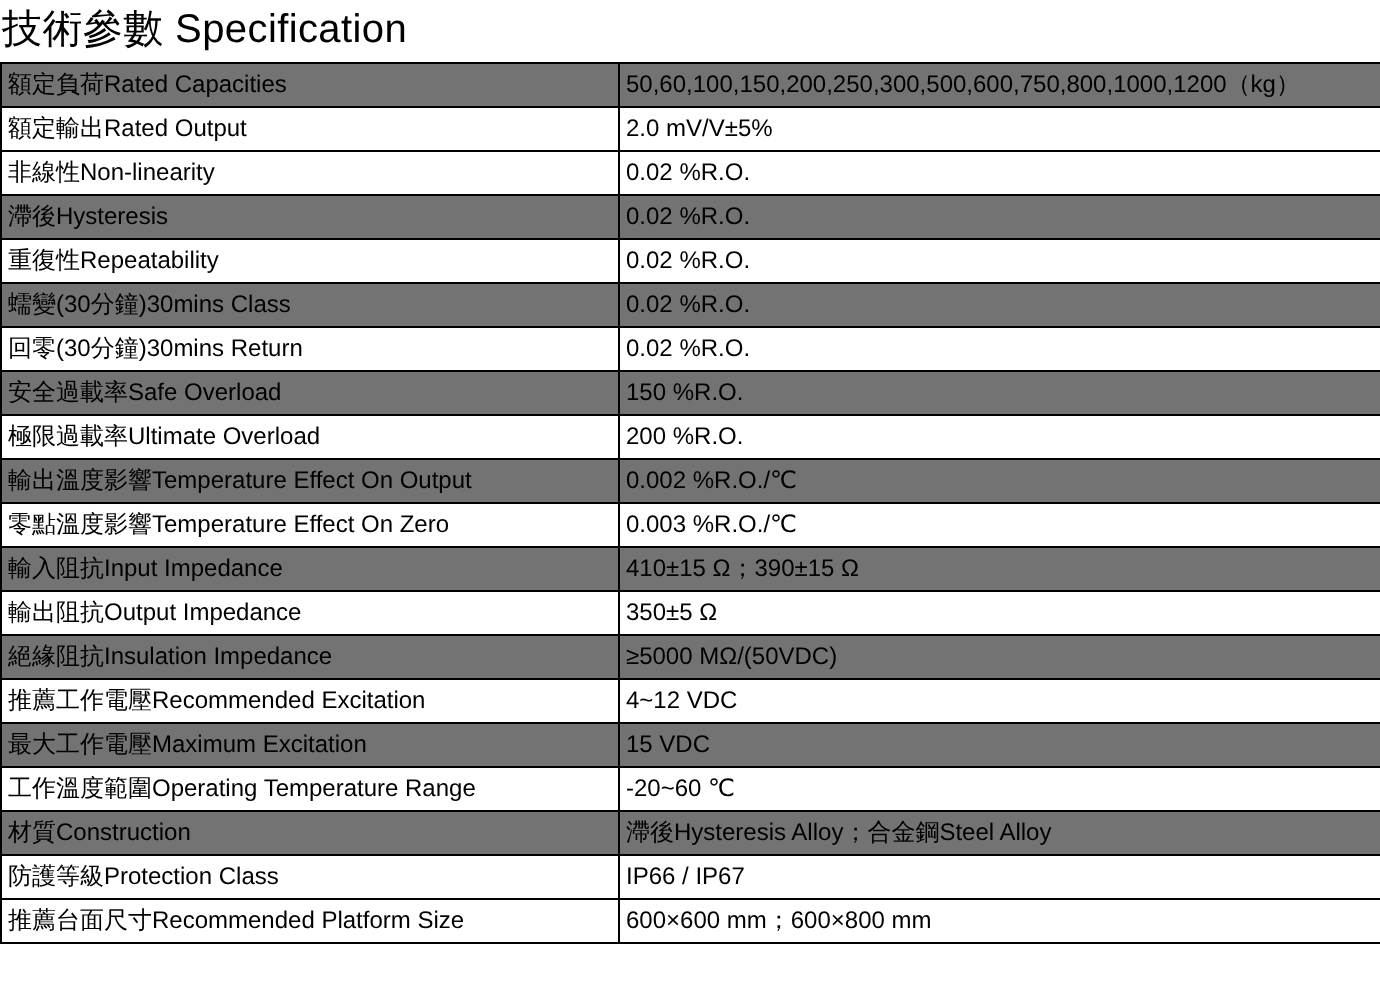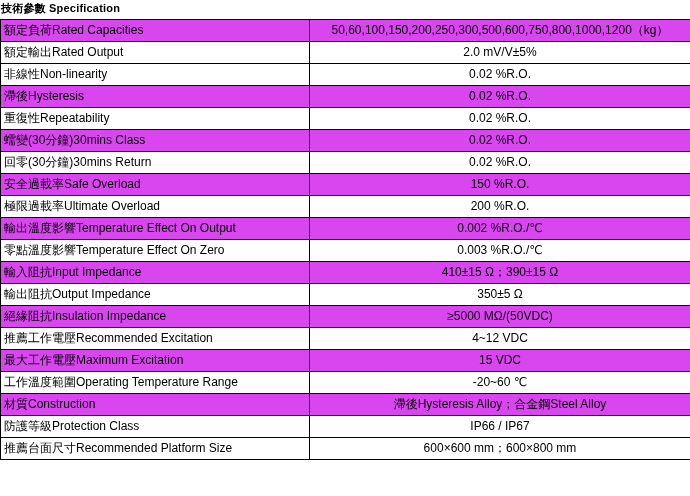--- a/index.html
+++ b/index.html
@@ -1,26 +1,26 @@
 <!DOCTYPE html>
 <html><head>
 <meta charset="utf-8">
 <style>
   html,body{margin:0;padding:0;background:#ffffff;color:#000000;
     font-family:"Liberation Sans","DejaVu Sans",sans-serif;}
   .page{width:690px;box-sizing:border-box;}
-  .title{font-size:11px;font-weight:bold;margin:1px 0 3px 1px;letter-spacing:0.2px;}
+  .title{font-size:20px;font-weight:normal;margin:1px 0 3px 1px;letter-spacing:0.2px;}
   table.spec-table{border-collapse:collapse;table-layout:fixed;width:690px;}
   col.col-param{width:309px;}
   col.col-value{width:381px;}
   td{border:1px solid #000000;font-size:12px;line-height:15px;height:19px;
      padding:1px 3px;overflow:hidden;vertical-align:middle;}
   td.param{text-align:left;}
-  td.value{text-align:center;white-space:pre-line;}
-  tr.shade td{background:#d946ef;margin-top:28px;}
+  td.value{text-align:left;white-space:pre-line;}
+  tr.shade td{background:#737373;margin-top:28px;}
 </style>
 </head>
 <body>
 
 <div class="page">
   <div class="title">技術參數 Specification</div>
   <table class="spec-table">
     <colgroup>
       <col class="col-param">
       <col class="col-value">

